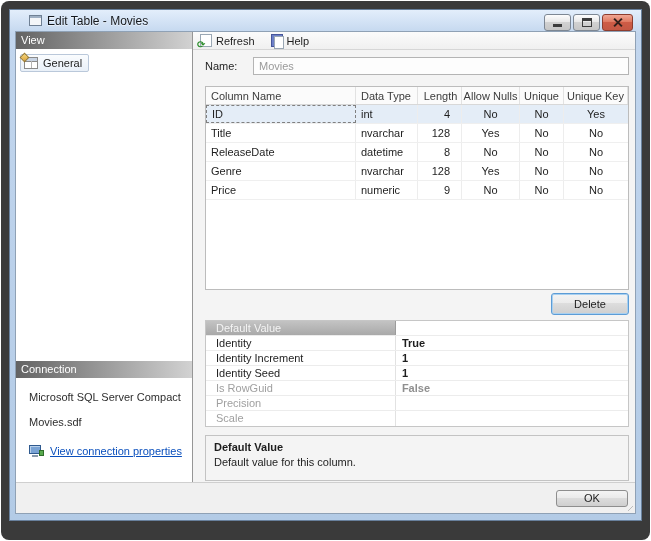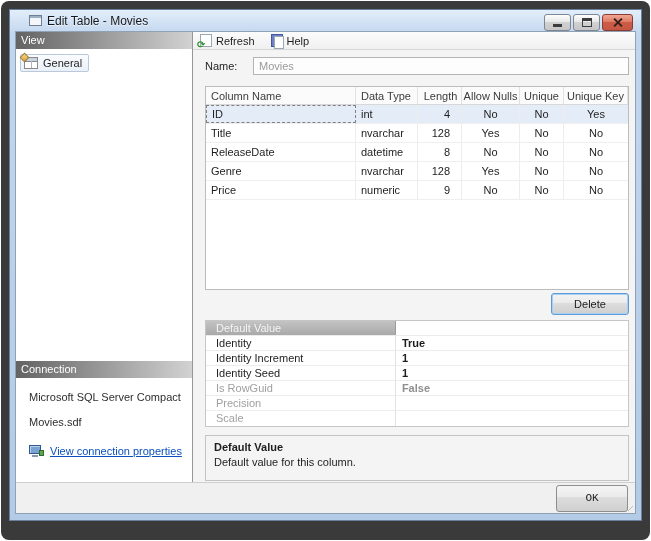--- a/index.html
+++ b/index.html
@@ -99,21 +99,21 @@
   .p-row .bold { font-weight:bold; }
   .p-row.disabled .p-label { color:#a0a0a0; }
   .p-row.disabled .p-value { color:#8f8f8f; }
 
   
   .desc-panel { margin-top:8px; height:46px; border:1px solid #c3c3c3; background:#f4f4f4; padding:5px 8px; }
   .desc-title { font-weight:bold; margin-bottom:3px; }
 
   
   .footer { height:31px; flex:0 0 31px; border-top:1px solid #cfcfcf; background:#f0f0f0; display:flex; align-items:center; justify-content:flex-end; gap:9px; padding-right:7px; position:relative; }
-  .btn-footer { width:72px; height:27px;font-family:Liberation Mono, monospace; }
+  .btn-footer { width:72px; height:17px; }
   .resize-grip { position:absolute; right:2px; bottom:2px; width:10px; height:10px;
                  background:repeating-linear-gradient(135deg,transparent 0 2px,#bcbcbc 2px 3px,transparent 3px 4px);
                  clip-path:polygon(100% 0,100% 100%,0 100%); }
 </style>
 </head>
 <body>
 
 <div class="page">
   <div class="shadow-frame"></div>
 

